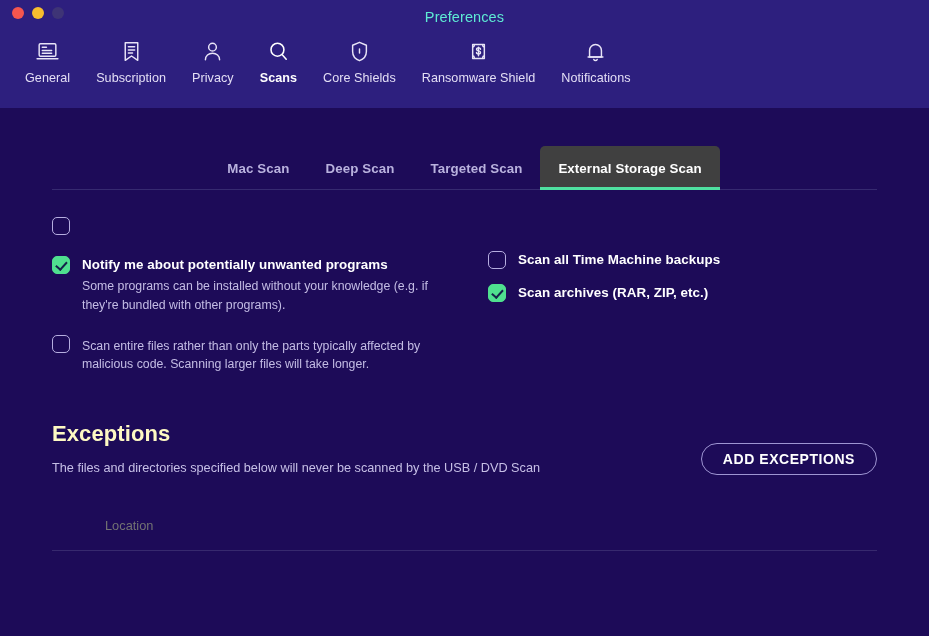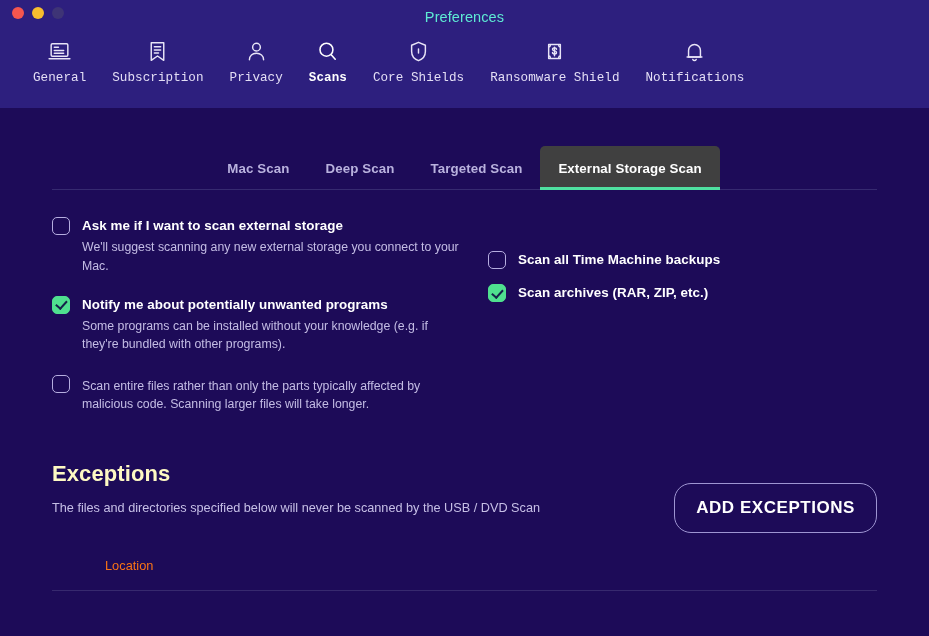--- a/index.html
+++ b/index.html
@@ -62,26 +62,25 @@
     font-size: 14.5px;
     font-weight: 400;
     color: #5eead4;
     letter-spacing: 0.1px;
   }
 
   
   .toolbar {
     position: absolute;
     top: 36px;
-    left: 12px;
+    left: 4px;
     right: 0;
     display: flex;
     align-items: flex-start;
     padding-left: 8px;
-    font-family: Liberation Mono, monospace;
   }
 
   .toolbar-item {
     display: flex;
     flex-direction: column;
     align-items: center;
     justify-content: flex-start;
     padding: 0 13px;
     cursor: default;
     position: relative;
@@ -251,49 +250,49 @@
   .exceptions-desc {
     font-size: 12.7px;
     color: #c6bfe6;
     margin-top: 14px;
   }
 
   .add-exceptions-btn {
     position: absolute;
     right: 0;
     top: 22px;
-    height: 50px;
+    height: 32px;
     padding: 0 21px;
     border-radius: 17px;
     border: 1.4px solid #9e95d2;
     background: transparent;
     color: #ffffff;
     font-family: "Liberation Sans", sans-serif;
-    font-size: 17px;
+    font-size: 14px;
     font-weight: 700;
     letter-spacing: 0.55px;
     cursor: default;
     display: flex;
     align-items: center;
     justify-content: center;
   }
 
   
   .exceptions-table {
     margin-top: 36px;
   }
   .table-head {
     display: flex;
     align-items: center;
     height: 28px;
     padding-left: 53px;
   }
   .col-location {
     font-size: 12.8px;
-    color: #f97316;
+    color: #737373;
     font-weight: 400;
   }
   .table-rule {
     height: 1px;
     background: #37296e;
     margin-top: 11px;
   }
   .table-body { min-height: 30px; }
 </style>
 </head>
@@ -424,24 +423,20 @@
       </div>
       <div class="subtabs-rule"></div>
     </div>
 
     <div class="options">
 
       <div class="col-left">
 
         <div class="opt-row">
           <span class="checkbox off"></span>
-          <div class="opt-text">
-            <div class="opt-title">Ask me if I want to scan external storage</div>
-            <div class="opt-desc">We'll suggest scanning any new external storage you connect to your Mac.</div>
-          </div>
         </div>
 
         <div class="opt-row">
           <span class="checkbox on"></span>
           <div class="opt-text">
             <div class="opt-title">Notify me about potentially unwanted programs</div>
             <div class="opt-desc">Some programs can be installed without your knowledge (e.g. if they're bundled with other programs).</div>
           </div>
         </div>
 

